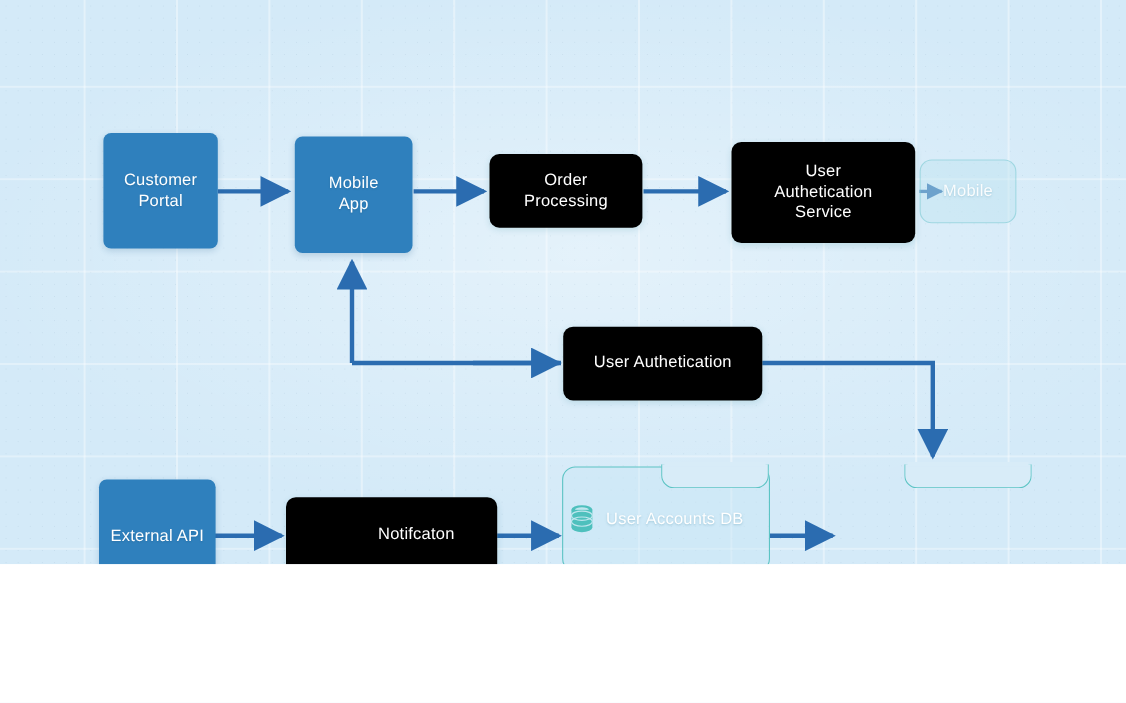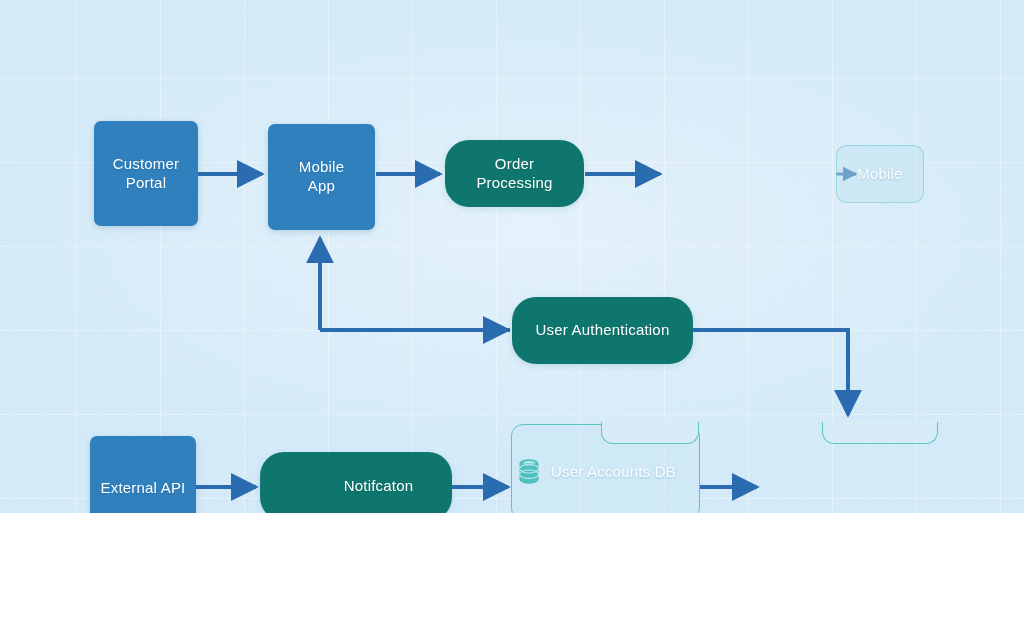--- a/index.html
+++ b/index.html
@@ -64,22 +64,22 @@
   }
   .node .label { display: block; padding: 0 6px; }
 
   .node-blue {
     background: #2f80bd;
     border-radius: 7px;
     box-shadow: 0 2px 6px rgba(30,90,140,0.20);
     font-size: 15px;
   }
   .node-teal {
-    background: #0f766e;
-    border-radius: 24px;
+    background: #000000;
+    border-radius: 9px;
     box-shadow: 0 2px 6px rgba(40,130,140,0.16);
     font-size: 15px;
   }
   .node-ghost {
     background: rgba(190,228,240,0.45);
     border: 1.6px solid rgba(120,200,210,0.55);
     border-radius: 11px;
     color: rgba(255,255,255,0.92);
     font-size: 15px;
     text-shadow: 0 1px 2px rgba(90,150,175,0.35);
@@ -159,27 +159,30 @@
   </div>
 
   <div class="node node-blue" style="left:268px; top:124px; width:107px; height:106px;">
     <span class="label"><span>Mobile</span><br><span>App</span></span>
   </div>
 
   <div class="node node-teal" style="left:445px; top:140px; width:139px; height:67px;">
     <span class="label"><span>Order</span><br><span>Processing</span></span>
   </div>
 
+  <div class="node node-teal" style="left:665px; top:129px; width:167px; height:92px;">
+    <span class="label"><span>User</span><br><span>Authetication</span><br><span>Service</span></span>
+  </div>
 
   <div class="node node-ghost" style="left:836px; top:145px; width:88px; height:58px;">
     <span class="label">Mobile</span>
   </div>
 
   <div class="node node-teal" style="left:512px; top:297px; width:181px; height:67px;">
-    <span class="label">User Authentication</span>
+    <span class="label">User Authetication</span>
   </div>
 
   <div class="node node-blue" style="left:90px; top:436px; width:106px; height:104px;">
     <span class="label">External API</span>
   </div>
 
   <div class="node node-teal" style="left:260px; top:452px; width:192px; height:69px;padding-left:45px;">
     <span class="label">Notifcaton</span>
   </div>
 

